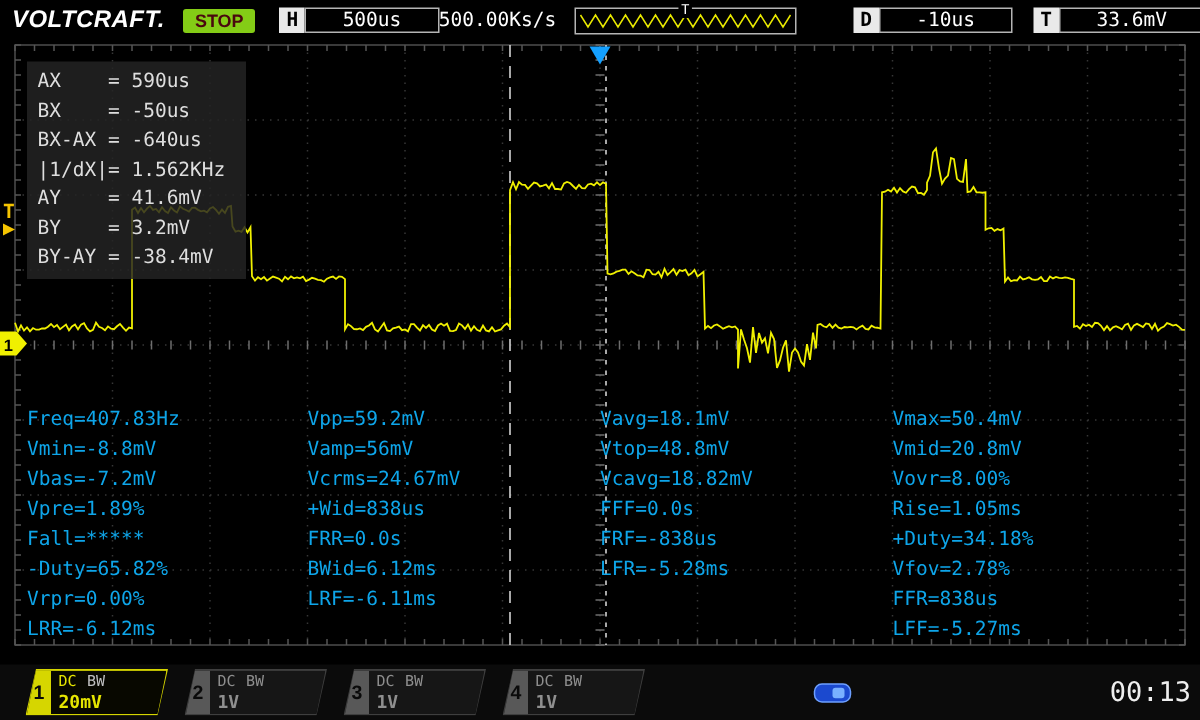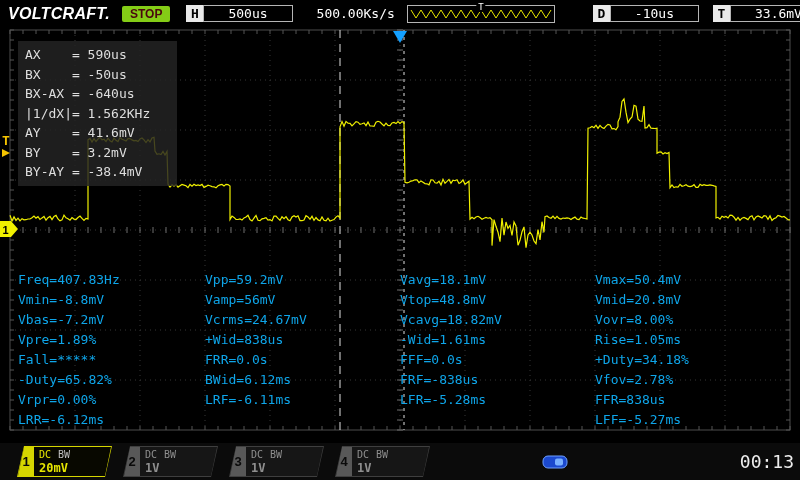--- a/index.html
+++ b/index.html
@@ -12,30 +12,30 @@
   .brand{font-family:"Liberation Sans",sans-serif;font-style:italic;font-weight:700;
          font-size:16px;color:#fff;letter-spacing:.3px;}
   .stop{margin-left:12px;background:#84cc16;color:#4a070e;font-weight:700;font-size:12px;
         padding:1px 8px;border-radius:2px;font-family:"Liberation Sans",sans-serif;}
   .group{display:inline-flex;margin-left:16px;align-items:center;}
   .keycap{display:inline-flex;align-items:center;justify-content:center;width:17px;height:17px;
           background:#e9e9e9;color:#000;font-weight:700;font-size:13px;}
   .valbox{display:inline-flex;align-items:center;justify-content:center;height:17px;
           border:1px solid #b5b5b5;color:#fff;font-size:13px;padding:0 24px;min-width:42px;
           box-sizing:border-box;}
-  .srate{color:#fff;font-size:13px;margin-left:24px;}
+  .srate{color:#fff;font-size:13px;margin-left:0;}
   .wavebox{position:relative;margin-left:12px;width:148px;height:18px;border:1px solid #b5b5b5;
            display:inline-block;box-sizing:border-box;background:#000;}
   .wavet{position:absolute;top:-3px;left:50%;transform:translateX(-50%);font-size:9px;color:#fff;
          background:#000;line-height:9px;padding:0 2px;}
   .gD{margin-left:38px}.gT{margin-left:14px}
 
   
   #scope{position:absolute;top:0;left:0;z-index:1;}
-  .cursor-panel{position:absolute;left:18px;top:41px;width:159px;background:rgba(36,36,36,.83);
+  .cursor-panel{position:absolute;left:18px;top:41px;width:146px;background:rgba(36,36,36,.83);
                 color:#dedede;font-size:13px;line-height:19.5px;padding:4px 7px;box-sizing:border-box;z-index:2;}
   .cline .cl{display:inline-block;width:6ch;}
   #measurements{position:absolute;left:18px;top:270px;display:flex;color:#0ea5e9;font-size:13px;
                 line-height:20px;z-index:2;}
   .mcol{width:195px;}
   .mcol:nth-child(1){width:187px;}
 
   
   .bottombar{position:absolute;bottom:0;left:0;width:100%;height:37px;background:#0b0b0b;
              display:flex;align-items:center;padding-left:17px;box-sizing:border-box;z-index:3;}
@@ -146,21 +146,20 @@
         <div class="mitem">Vcrms=24.67mV</div>
         <div class="mitem">+Wid=838us</div>
         <div class="mitem">FRR=0.0s</div>
         <div class="mitem">BWid=6.12ms</div>
         <div class="mitem">LRF=-6.11ms</div>
       </div>
       <div class="mcol">
         <div class="mitem">Vavg=18.1mV</div>
         <div class="mitem">Vtop=48.8mV</div>
         <div class="mitem">Vcavg=18.82mV</div>
-        <div class="mitem">-Wid=1.61ms</div>
         <div class="mitem">FFF=0.0s</div>
         <div class="mitem">FRF=-838us</div>
         <div class="mitem">LFR=-5.28ms</div>
       </div>
       <div class="mcol">
         <div class="mitem">Vmax=50.4mV</div>
         <div class="mitem">Vmid=20.8mV</div>
         <div class="mitem">Vovr=8.00%</div>
         <div class="mitem">Rise=1.05ms</div>
         <div class="mitem">+Duty=34.18%</div>

